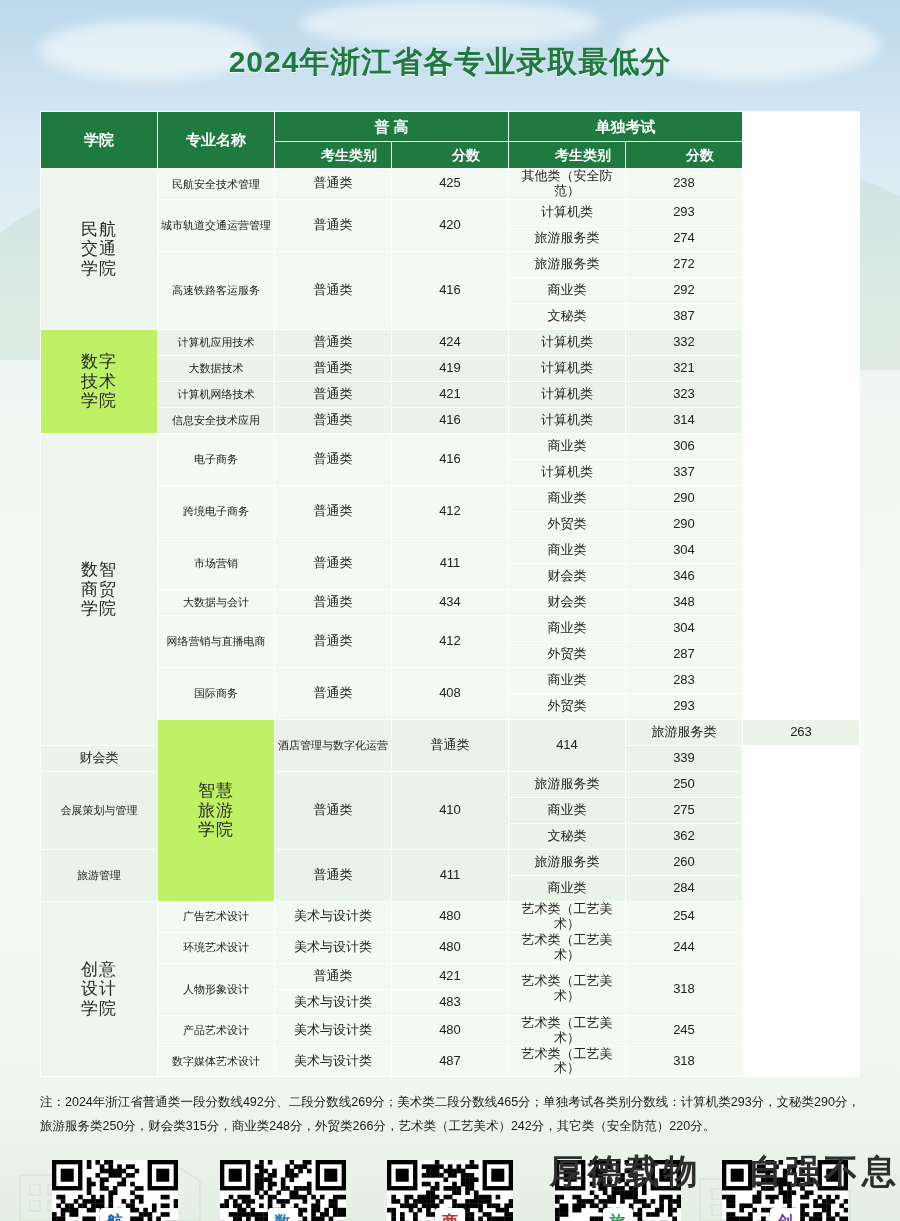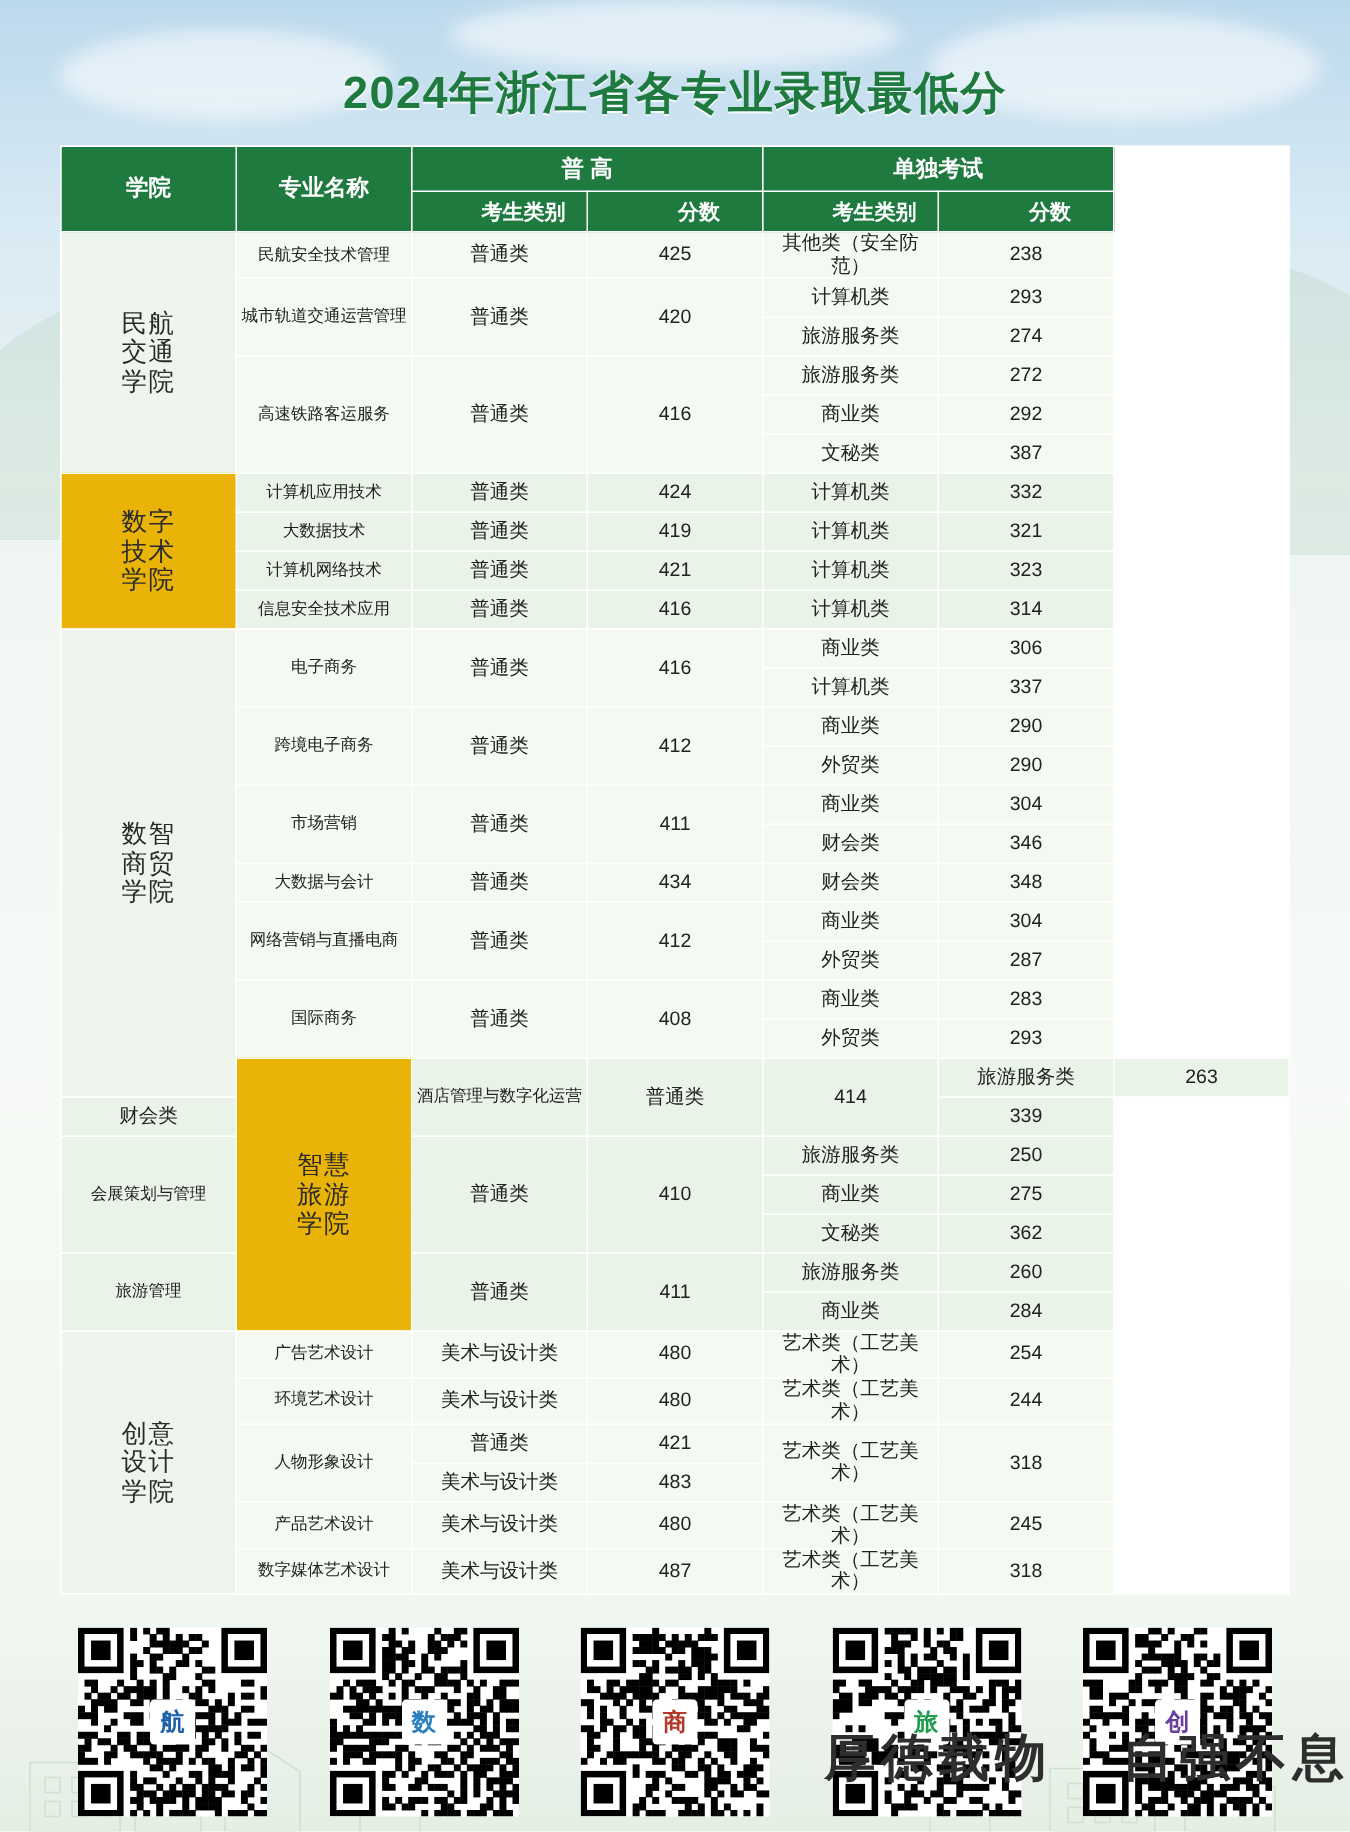--- a/index.html
+++ b/index.html
@@ -57,21 +57,21 @@
     color: #1f7a3f;
     letter-spacing: 1px;
     padding-top: 42px;
     padding-bottom: 14px;
     text-shadow: 0 1px 0 rgba(255,255,255,0.8);
   }
 
   table.score {
     border-collapse: collapse;
     width: 820px;
-    margin: 0 auto;
+    margin: 14px auto;
     table-layout: fixed;
     background: #fff;
     font-size: 13px;
   }
   table.score th, table.score td {
     border: 1px solid #ffffff;
     text-align: center;
     vertical-align: middle;
     padding: 0;
     height: 25px;
@@ -114,21 +114,21 @@
     background: #eef5ec;
     font-size: 13px;
     color: #222;
   }
   
   tr.band-a td.major, tr.band-a td.cat, tr.band-a td.score-val,
   tr.band-a td.s-cat, tr.band-a td.s-score { background: #f4f9f2; }
   tr.band-b td.major, tr.band-b td.cat, tr.band-b td.score-val,
   tr.band-b td.s-cat, tr.band-b td.s-score { background: #eaf3e7; }
   tr.band-a td.college { background: #eef5ec; }
-  tr.band-b td.college { background: #eab308; }
+  tr.band-b td.college { background: #bef264; }
 
   .note {
     width: 820px;
     margin: 14px auto 0 auto;
     font-size: 12.5px;
     line-height: 1.85;
     color: #1a1a1a;
     text-align: justify;
   }
 
@@ -452,20 +452,21 @@
         <tr class="band-a">
           <td class="major">数字媒体艺术设计</td>
           <td class="cat">美术与设计类</td>
           <td class="score-val">487</td>
           <td class="s-cat">艺术类（工艺美术）</td>
           <td class="s-score">318</td>
         </tr>
       </tbody>
   </table>
 
+  <div class="note">注：2024年浙江省普通类一段分数线492分、二段分数线269分；美术类二段分数线465分；单独考试各类别分数线：计算机类293分，文秘类290分，旅游服务类250分，财会类315分，商业类248分，外贸类266分，艺术类（工艺美术）242分，其它类（安全防范）220分。</div>
 
   <div class="qr-row" id="qr-row">
       <div class="qr-item">
         <div class="qr-box">
           <svg width="126" height="126" class="qr-canvas">
             <rect width="126" height="126" fill="#ffffff"></rect>
             <rect x="34.76" y="0.00" width="4.64" height="4.64" fill="#000"></rect>
             <rect x="43.45" y="0.00" width="4.64" height="4.64" fill="#000"></rect>
             <rect x="52.14" y="0.00" width="4.64" height="4.64" fill="#000"></rect>
             <rect x="56.48" y="0.00" width="4.64" height="4.64" fill="#000"></rect>

